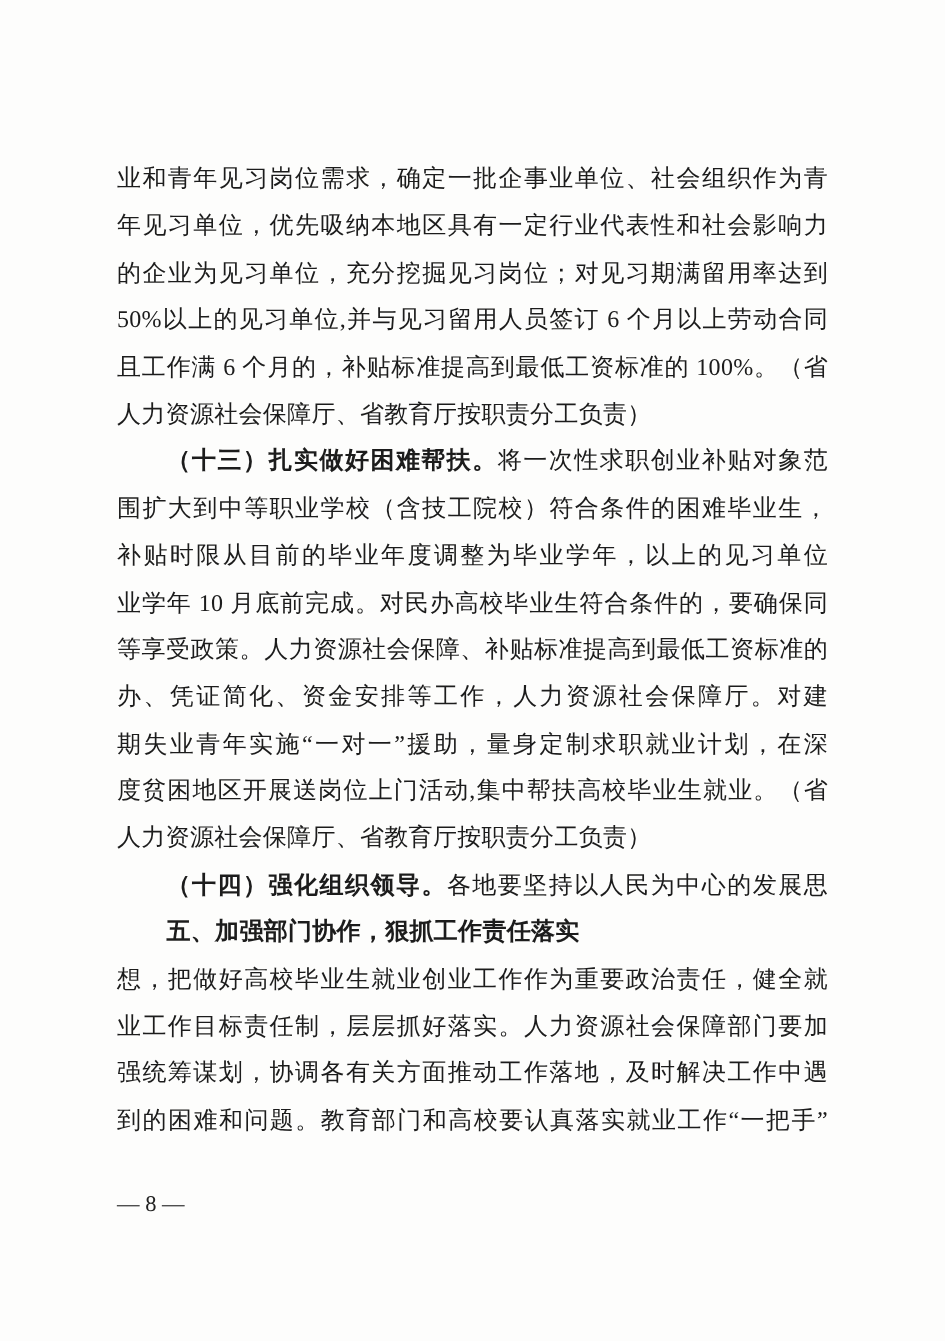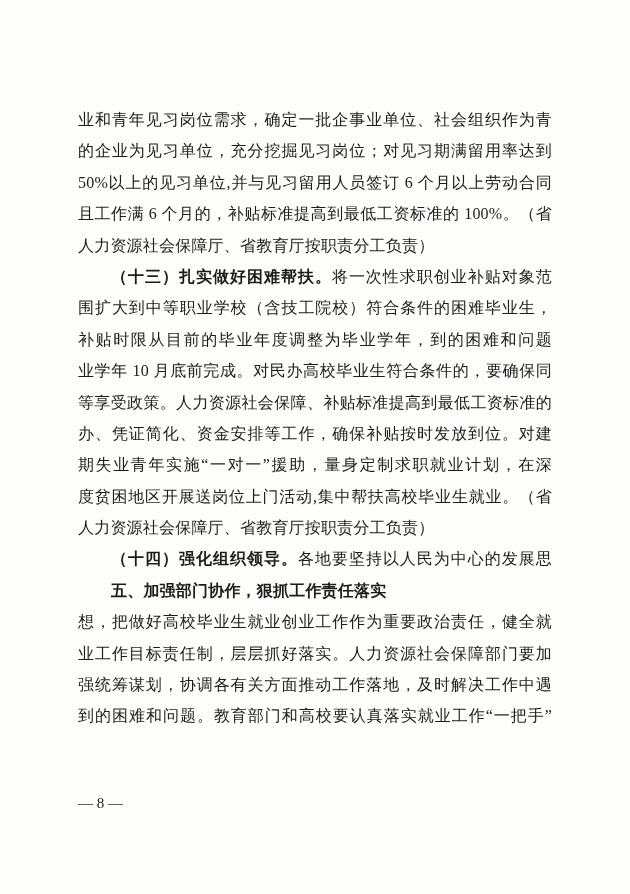--- a/index.html
+++ b/index.html
@@ -51,30 +51,31 @@
     line-height: 16px;
     color: #222222;
   }
 </style>
 </head>
 <body style="background: rgb(253, 253, 252); color: rgb(28, 28, 28);">
 
 <div class="page">
   <div class="text-block" id="text-block">
       <div class="doc-line just"><span class="seg">业和青年见习岗位需求，确定一批企事业单位、社会组织作为青</span></div>
+      <div class="doc-line just"><span class="seg">年见习单位，优先吸纳本地区具有一定行业代表性和社会影响力</span></div>
       <div class="doc-line just"><span class="seg">的企业为见习单位，充分挖掘见习岗位；对见习期满留用率达到</span></div>
       <div class="doc-line just"><span class="seg">50%以上的见习单位,并与见习留用人员签订 6 个月以上劳动合同</span></div>
       <div class="doc-line just"><span class="seg">且工作满 6 个月的，补贴标准提高到最低工资标准的 100%。（省</span></div>
       <div class="doc-line"><span class="seg">人力资源社会保障厅、省教育厅按职责分工负责）</span></div>
       <div class="doc-line indent just"><span class="seg bold">（十三）扎实做好困难帮扶。</span><span class="seg">将一次性求职创业补贴对象范</span></div>
       <div class="doc-line just"><span class="seg">围扩大到中等职业学校（含技工院校）符合条件的困难毕业生，</span></div>
-      <div class="doc-line just"><span class="seg">补贴时限从目前的毕业年度调整为毕业学年，到的困难和问题</span></div>
+      <div class="doc-line just"><span class="seg">补贴时限从目前的毕业年度调整为毕业学年，以上的见习单位</span></div>
       <div class="doc-line just"><span class="seg">业学年 10 月底前完成。对民办高校毕业生符合条件的，要确保同</span></div>
       <div class="doc-line just"><span class="seg">等享受政策。人力资源社会保障、补贴标准提高到最低工资标准的</span></div>
-      <div class="doc-line just"><span class="seg">办、凭证简化、资金安排等工作，确保补贴按时发放到位。对建</span></div>
+      <div class="doc-line just"><span class="seg">办、凭证简化、资金安排等工作，人力资源社会保障厅。对建</span></div>
       <div class="doc-line just"><span class="seg">期失业青年实施“一对一”援助，量身定制求职就业计划，在深</span></div>
       <div class="doc-line just"><span class="seg">度贫困地区开展送岗位上门活动,集中帮扶高校毕业生就业。（省</span></div>
       <div class="doc-line"><span class="seg">人力资源社会保障厅、省教育厅按职责分工负责）</span></div>
       <div class="doc-line indent just"><span class="seg bold">（十四）强化组织领导。</span><span class="seg">各地要坚持以人民为中心的发展思</span></div>
       <div class="doc-line indent"><span class="seg bold">五、加强部门协作，狠抓工作责任落实</span></div>
       <div class="doc-line just"><span class="seg">想，把做好高校毕业生就业创业工作作为重要政治责任，健全就</span></div>
       <div class="doc-line just"><span class="seg">业工作目标责任制，层层抓好落实。人力资源社会保障部门要加</span></div>
       <div class="doc-line just"><span class="seg">强统筹谋划，协调各有关方面推动工作落地，及时解决工作中遇</span></div>
       <div class="doc-line just"><span class="seg">到的困难和问题。教育部门和高校要认真落实就业工作“一把手”</span></div>
     </div>

